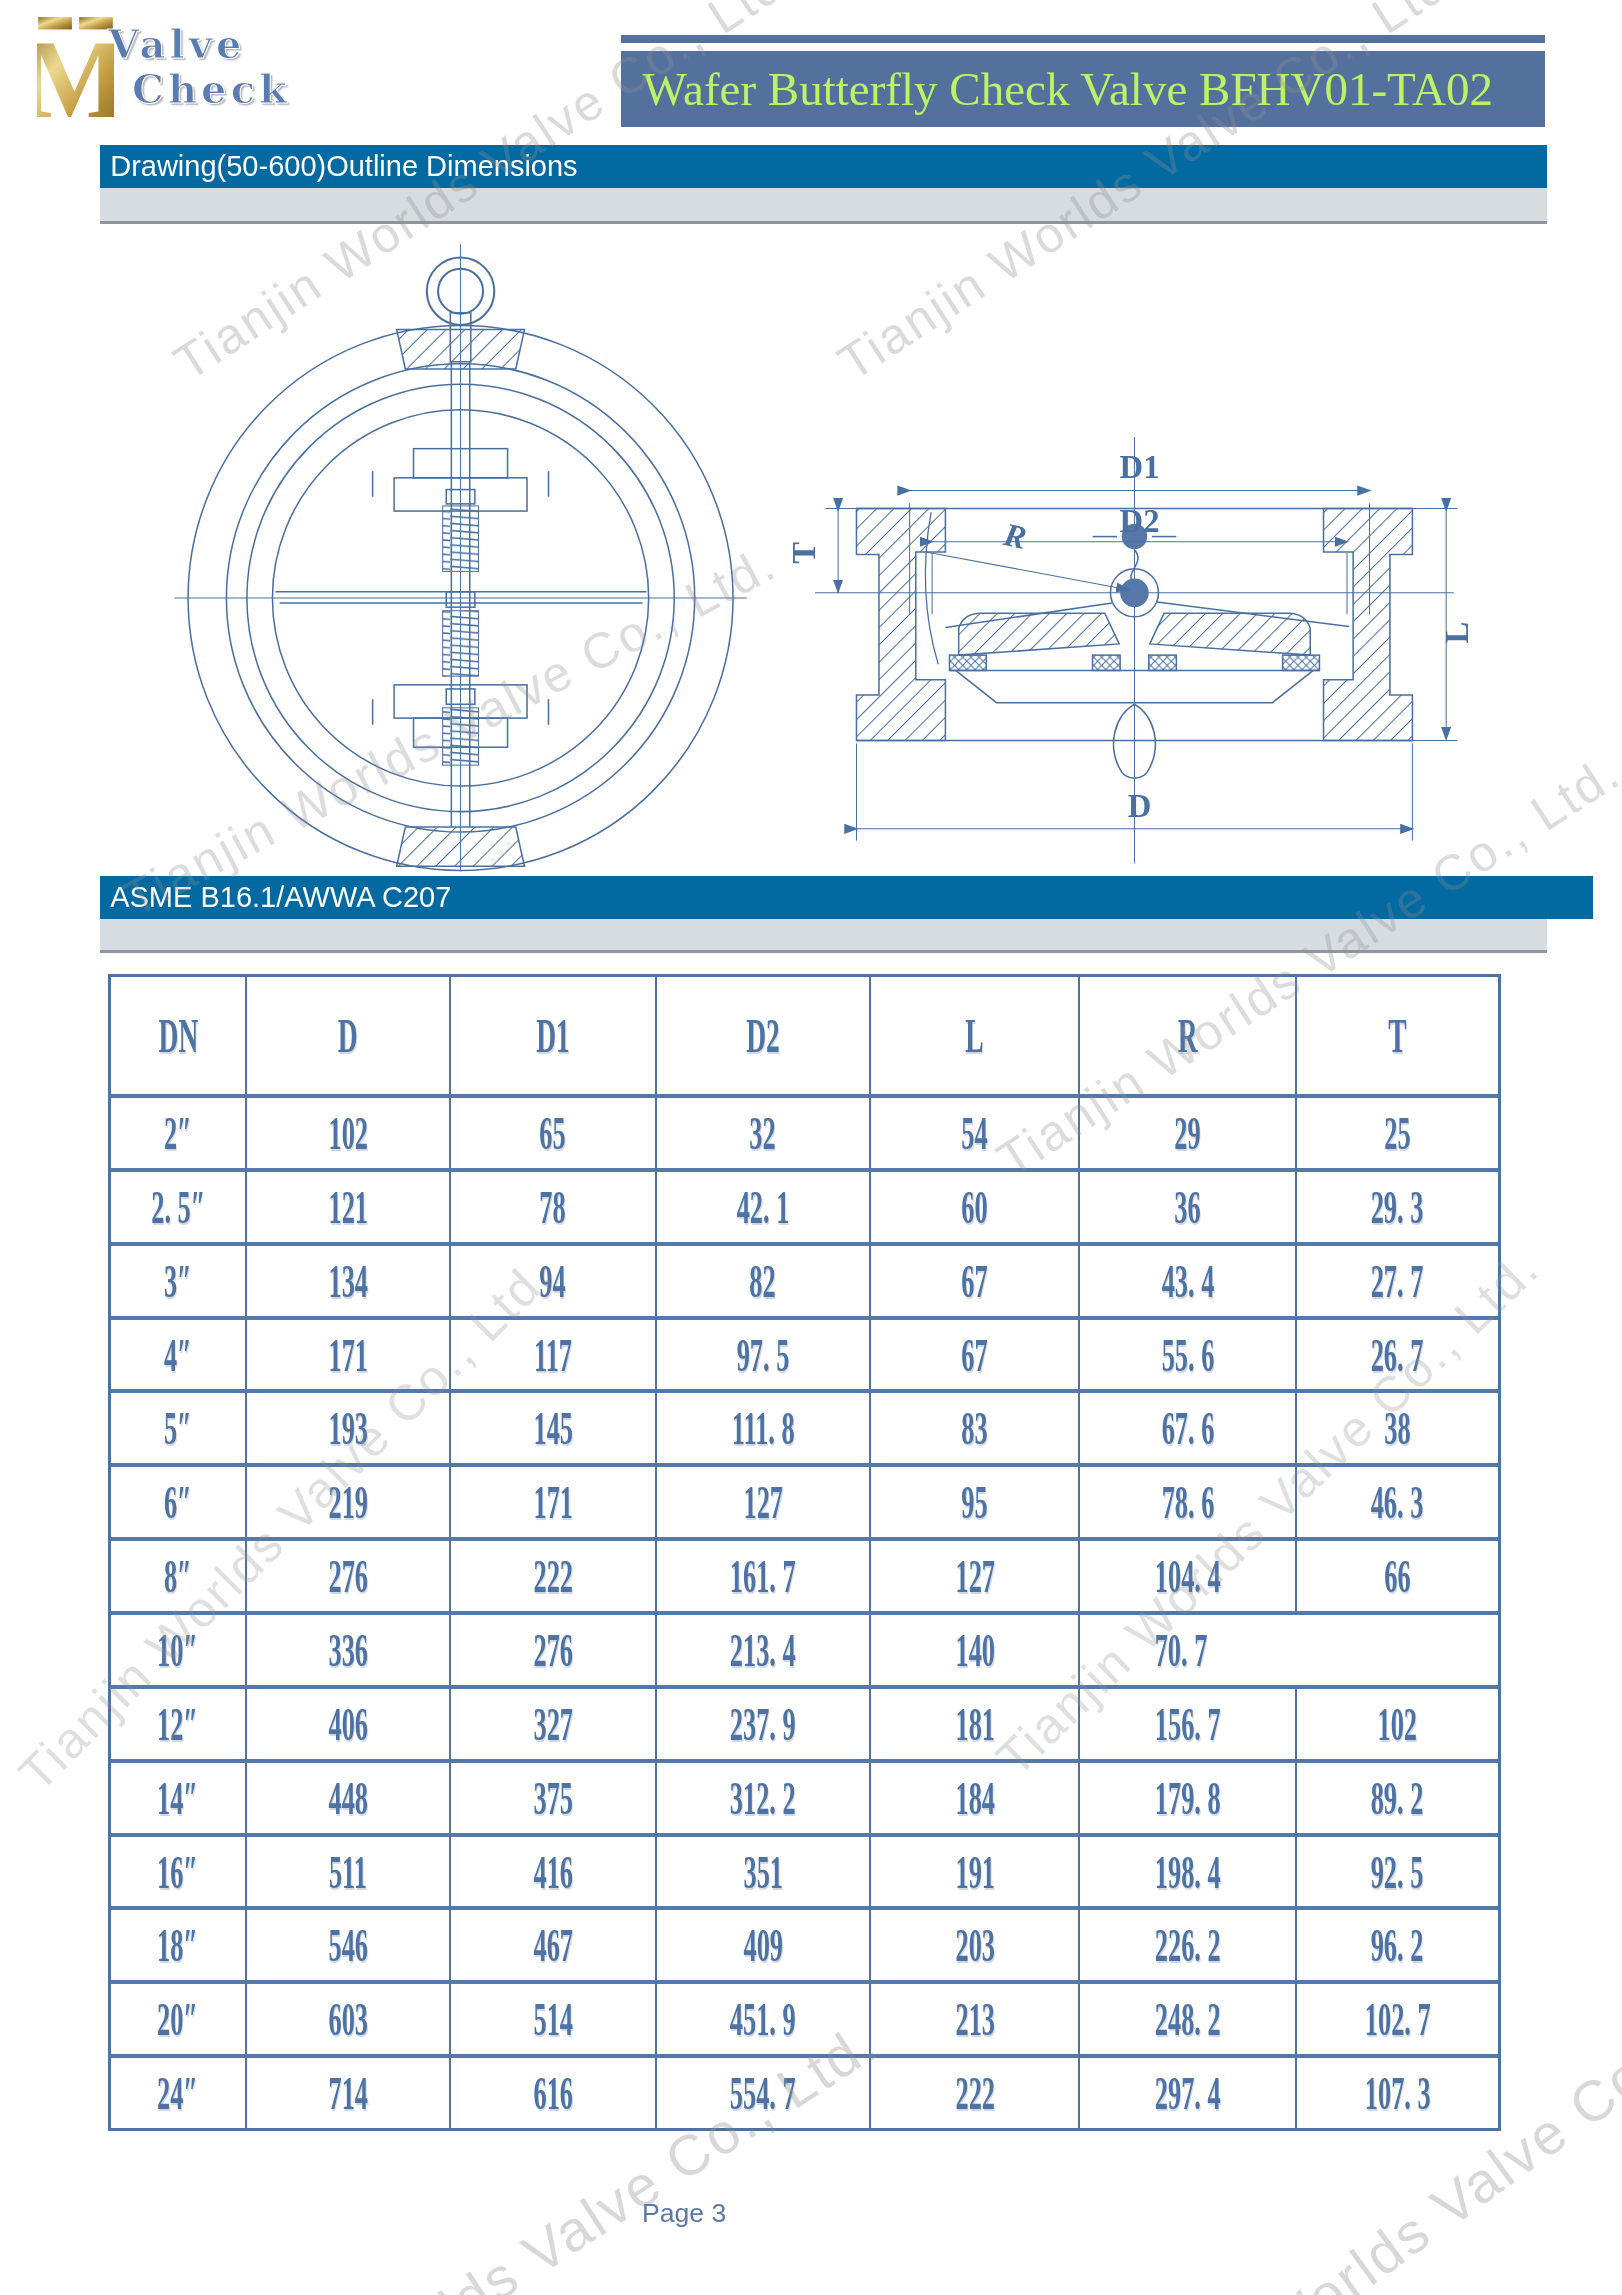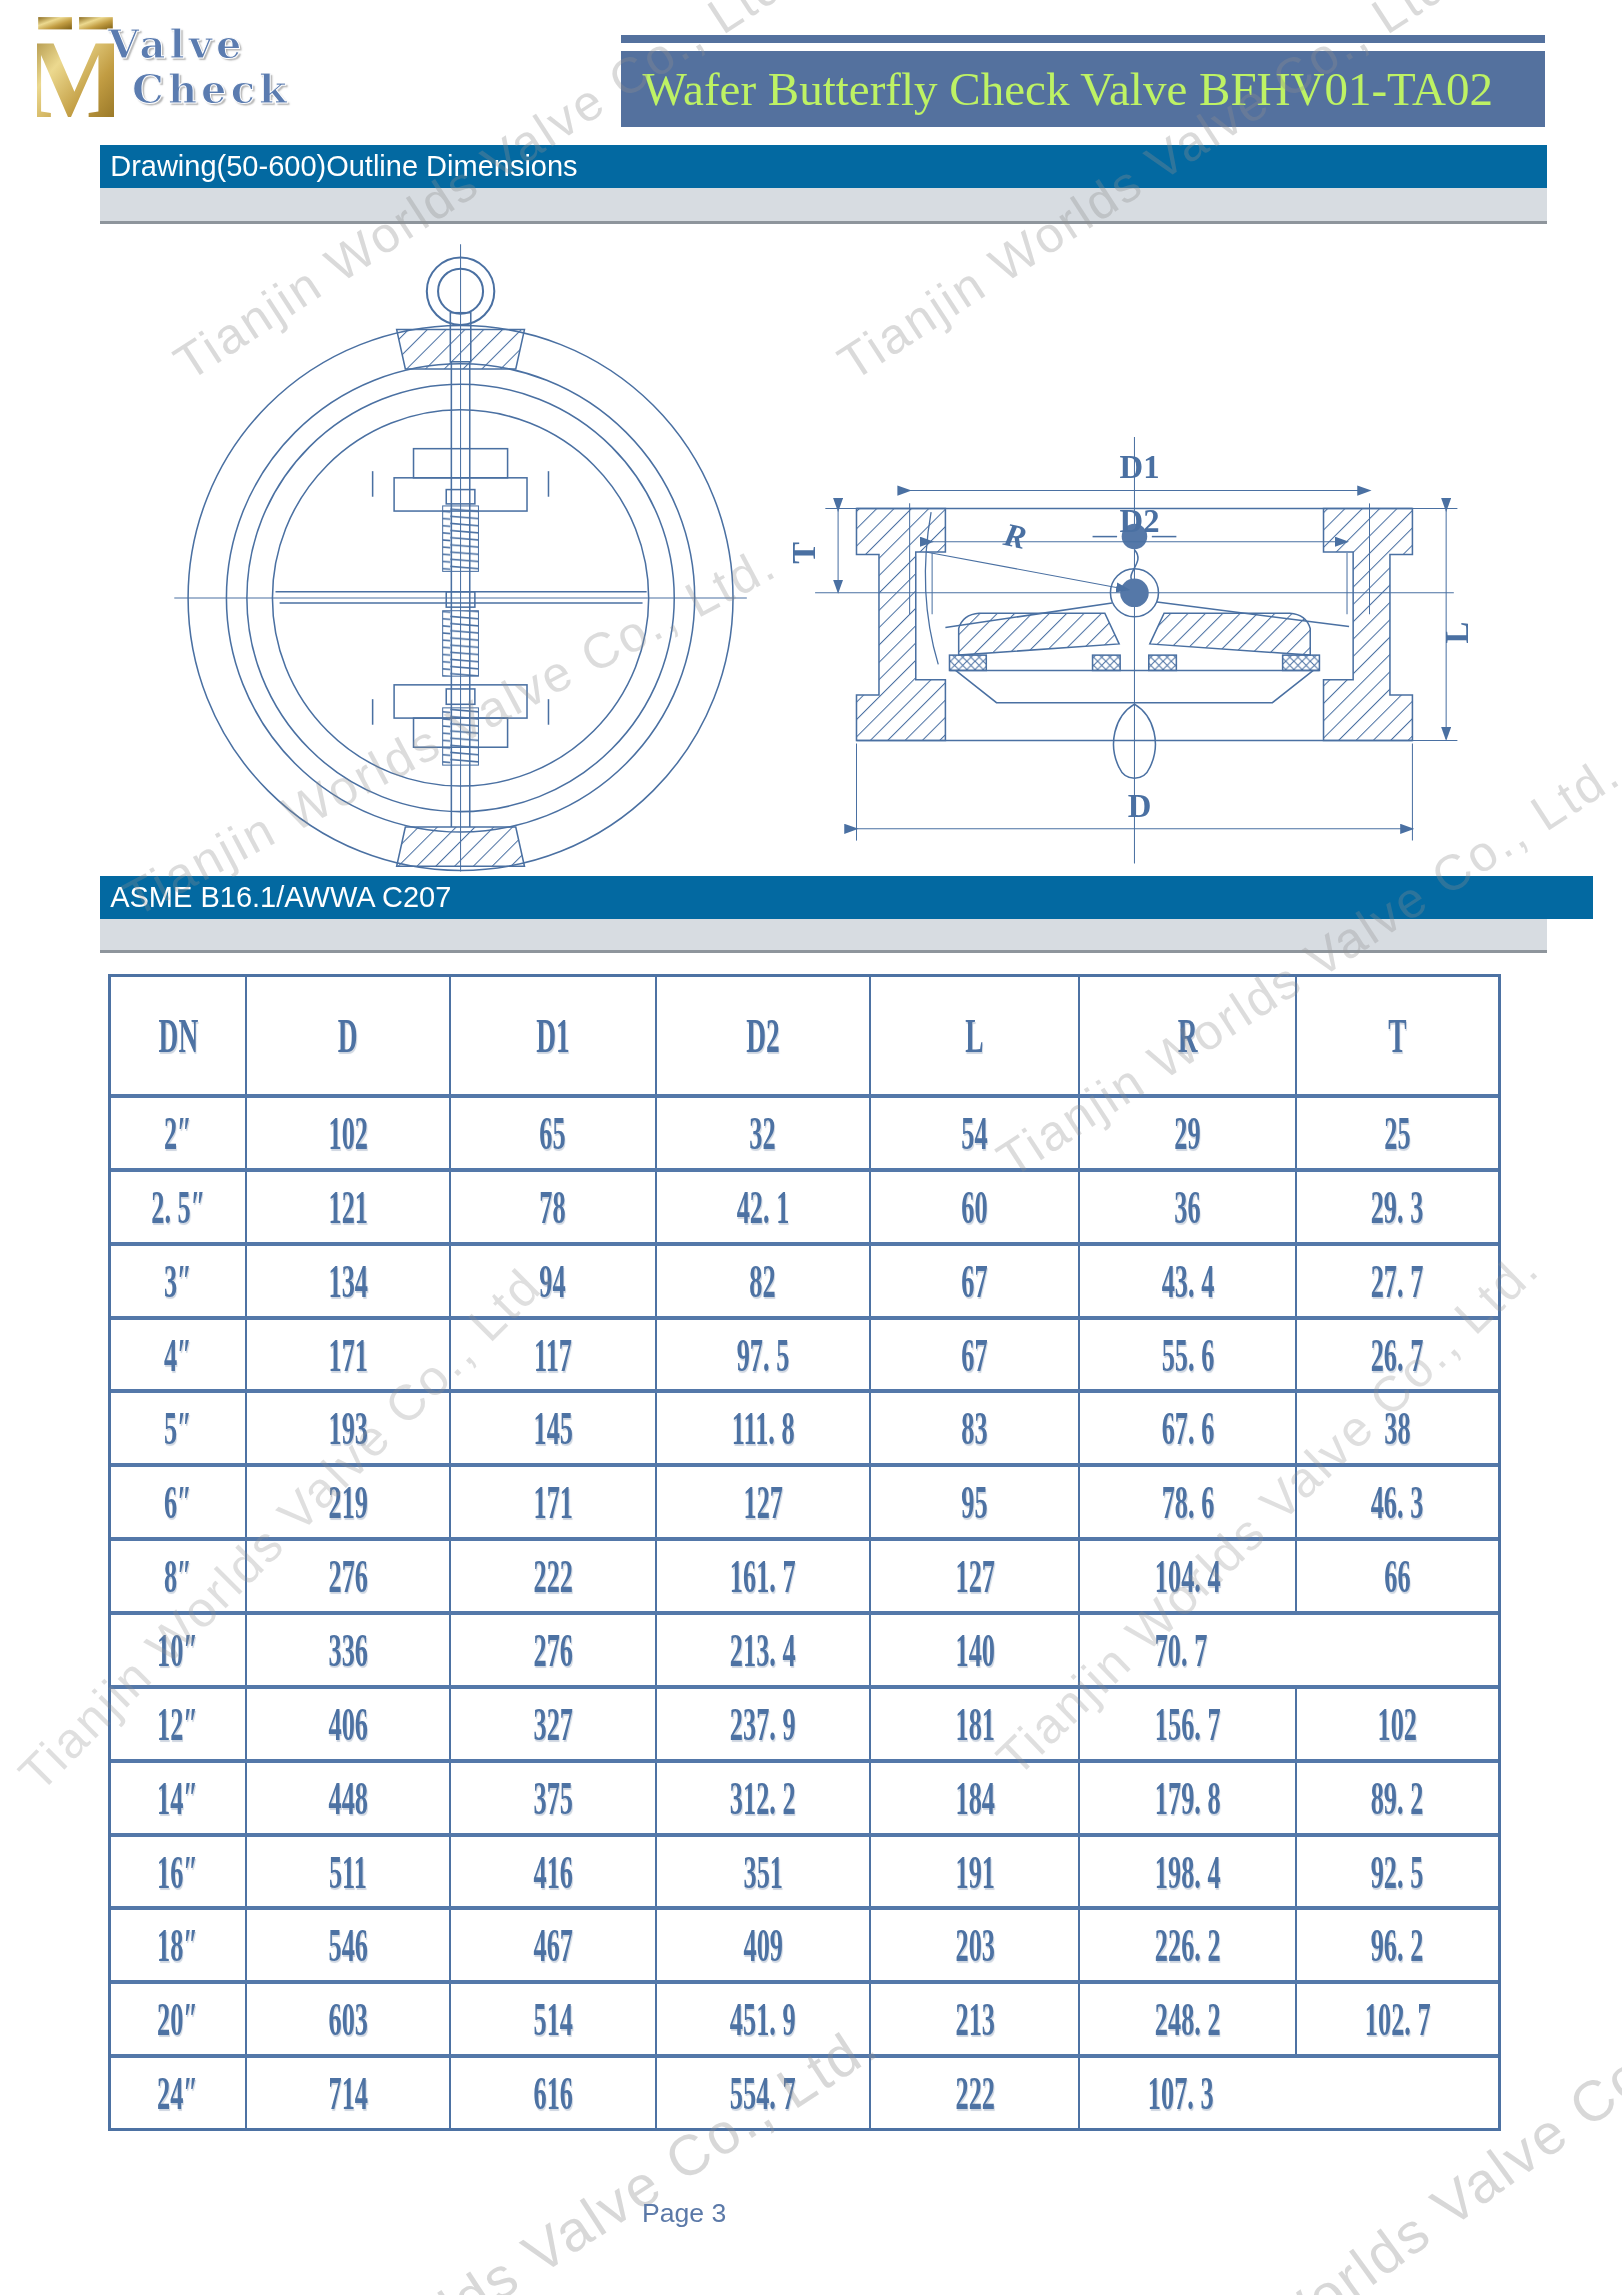--- a/index.html
+++ b/index.html
@@ -546,20 +546,23 @@
         </div>
         <div class="t-cell c2">
           <span class="cnd">616</span>
         </div>
         <div class="t-cell c3">
           <span class="cnd">554. 7</span>
         </div>
         <div class="t-cell c4">
           <span class="cnd">222</span>
         </div>
+        <div class="t-cell c5">
+          <span class="cnd">297. 4</span>
+        </div>
         <div class="t-cell c6">
           <span class="cnd">107. 3</span>
         </div>
       </div>
     </div>
 
   <span class="wm" style="left:486px;top:169px;font-size:50px;opacity:.32;transform:translate(-50%,-50%) rotate(-33deg);">Tianjin Worlds Valve Co., Ltd.</span>
   <span class="wm" style="left:1150px;top:169px;font-size:50px;opacity:.32;transform:translate(-50%,-50%) rotate(-33deg);">Tianjin Worlds Valve Co., Ltd.</span>
   <span class="wm" style="left:450px;top:731px;font-size:50px;opacity:.30;transform:translate(-50%,-50%) rotate(-28deg);">Tianjin Worlds Valve Co., Ltd.</span>
   <span class="wm" style="left:1309px;top:966px;font-size:50px;opacity:.30;transform:translate(-50%,-50%) rotate(-33deg);">Tianjin Worlds Valve Co., Ltd.</span>

